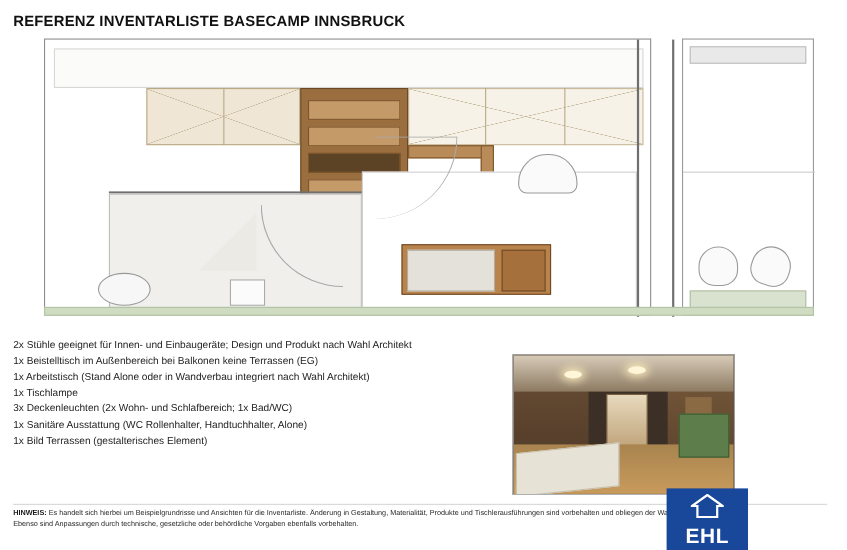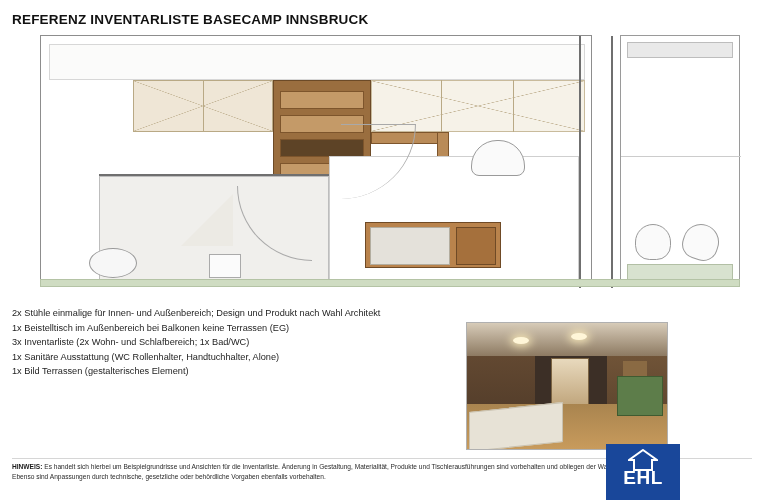--- a/index.html
+++ b/index.html
@@ -384,21 +384,21 @@
     position: absolute;
     left: 50%;
     top: 5px;
     transform: translateX(-50%);
   }
   .logo .logo-text {
     font-size: 19px;
     font-weight: bold;
     letter-spacing: 0.5px;
     line-height: 1;
-    padding-bottom: 13px;
+    padding-bottom: 2px;
   }
 </style>
 </head>
 <body>
 
 <div class="page">
 
   <div class="doc-title">REFERENZ INVENTARLISTE BASECAMP INNSBRUCK</div>
 
   <div class="plan-wrap">
@@ -449,23 +449,25 @@
         <div class="chair c1"></div>
         <div class="chair c2"></div>
         <div class="rail-bot"></div>
       </div>
 
       <div class="green-strip"></div>
     </div>
   </div>
 
   <div class="list">
-    <div class="row">2x Stühle einmalige für Innen- und Außenbereich; Design und Produkt nach Wahl Architekt</div>
+    <div class="row">2x Stühle geeignet für Innen- und Einbaugeräte; Design und Produkt nach Wahl Architekt</div>
     <div class="row">1x Beistelltisch im Außenbereich bei Balkonen keine Terrassen (EG)</div>
-    <div class="row">3x Inventarliste (2x Wohn- und Schlafbereich; 1x Bad/WC)</div>
+    <div class="row">1x Arbeitstisch (Stand Alone oder in Wandverbau integriert nach Wahl Architekt)</div>
+    <div class="row">1x Tischlampe</div>
+    <div class="row">3x Deckenleuchten (2x Wohn- und Schlafbereich; 1x Bad/WC)</div>
     <div class="row">1x Sanitäre Ausstattung (WC Rollenhalter, Handtuchhalter, Alone)</div>
     <div class="row">1x Bild Terrassen (gestalterisches Element)</div>
   </div>
 
   <div class="photo">
     <div class="ph-wall-l"></div>
     <div class="ph-wall-r"></div>
     <div class="ph-ceiling"></div>
     <div class="ph-light l1"></div>
     <div class="ph-light l2"></div>

